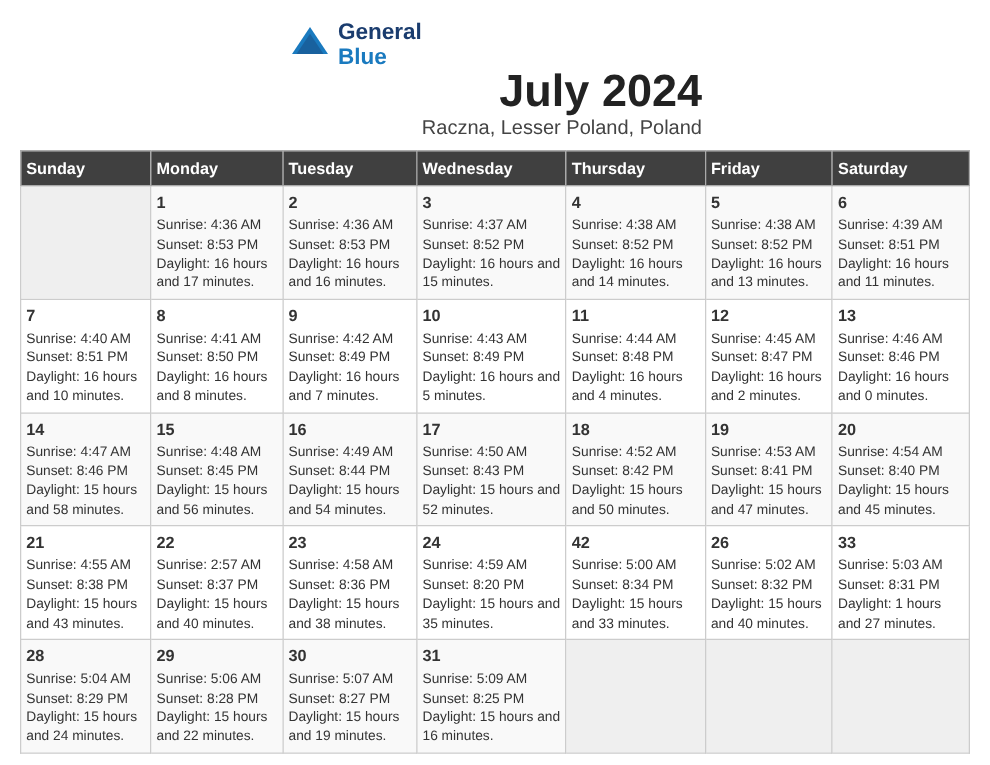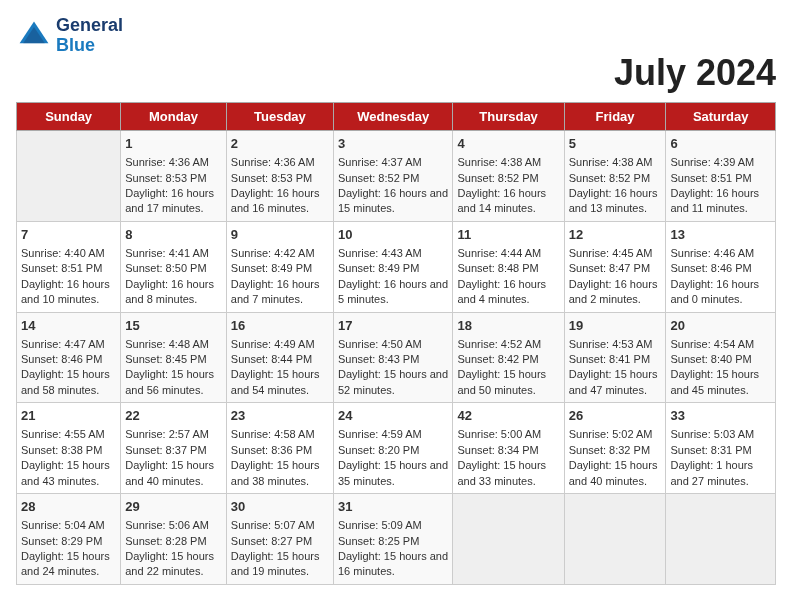--- a/index.html
+++ b/index.html
@@ -5,21 +5,21 @@
     * { box-sizing: border-box; margin: 0; padding: 0; }
     body {
       font-family: Arial, sans-serif;
       background: #fff;
       width: 792px;
       min-height: 612px;
       padding: 16px;
     }
     .header-area {
       display: flex;
-      justify-content: space-between;
+      justify-content: center;
       align-items: flex-start;
       margin-bottom: 8px;
     }
     .logo {
       display: flex;
       align-items: center;
       gap: 4px;
     }
     .logo-text {
       font-size: 18px;
@@ -46,24 +46,24 @@
     .subtitle {
       font-size: 16px;
       color: #444;
     }
     table {
       width: 100%;
       border-collapse: collapse;
       font-size: 11px;
     }
     thead tr th {
-      background-color: #b91c1c;
+      background-color: #404040;
       color: #fff;
       padding: 6px 4px;
-      text-align: center;
+      text-align: left;
       font-size: 13px;
       font-weight: bold;
       border: 1px solid #aaa;
     }
     tbody tr td {
       vertical-align: top;
       padding: 4px 4px;
       border: 1px solid #ccc;
       min-height: 80px;
       background: #fff;
@@ -92,20 +92,21 @@
       <polygon points="20,4 36,28 4,28" fill="#1a7abf"></polygon>
       <polygon points="20,10 32,28 8,28" fill="#1a3c6e" opacity="0.4"></polygon>
     </svg>
     <div class="logo-text">
       <div>General</div>
       <div class="logo-blue">Blue</div>
     </div>
   </div>
   <div class="title-area">
     <div class="main-title">July 2024</div>
+    <div class="subtitle">Raczna, Lesser Poland, Poland</div>
   </div>
 </div>
 
 <table>
   <thead>
     <tr id="header-row">
         <th>Sunday</th>
         <th>Monday</th>
         <th>Tuesday</th>
         <th>Wednesday</th>

